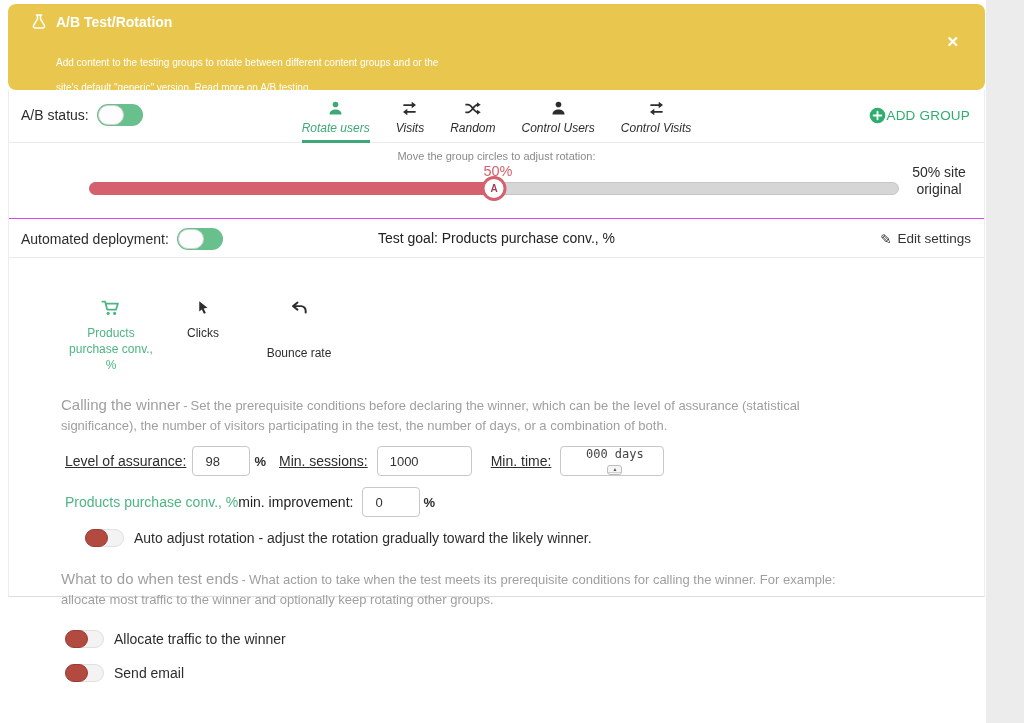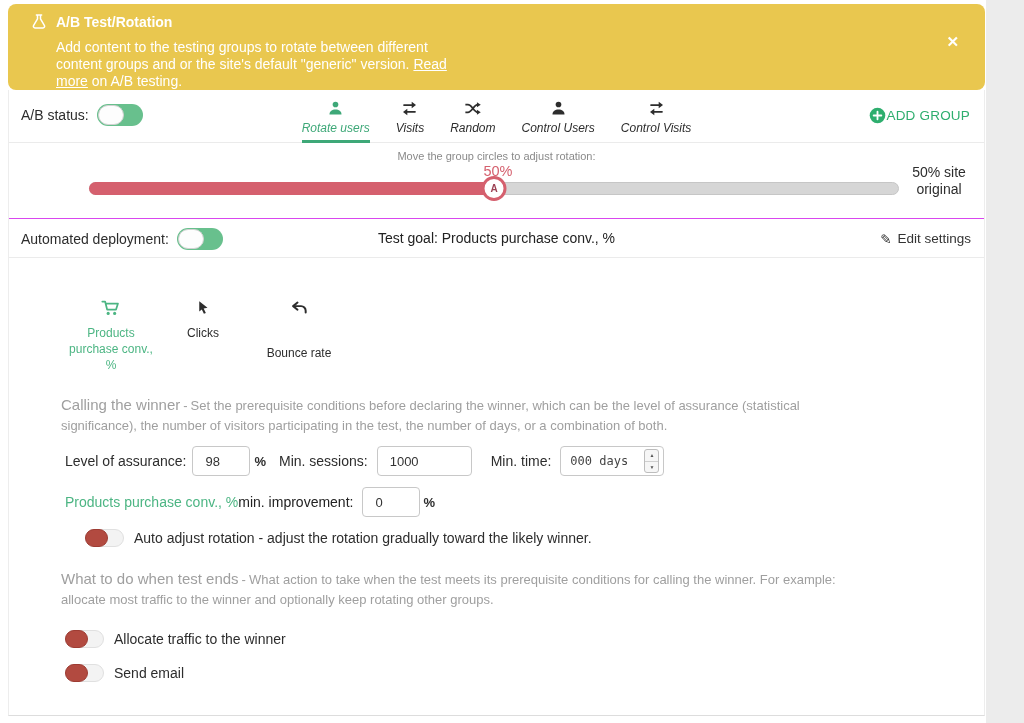--- a/index.html
+++ b/index.html
@@ -5,26 +5,26 @@
   * { margin:0; padding:0; box-sizing:border-box; }
   html,body { background:#ffffff; }
   body { font-family:"Liberation Sans", sans-serif; color:#2d2d2d; }
   #app { position:relative; width:1024px; height:723px; background:#fff; overflow:hidden; }
   .right-gutter { position:absolute; right:0; top:0; width:38px; height:723px; background:#ececec; }
 
   
   .banner { position:absolute; left:8px; top:4px; width:977px; height:86px; background:#e9c74f; border-radius:8px; padding:9px 16px 10px 22px; color:#fff; }
   .banner-title-row { display:flex; align-items:center; gap:8px; }
   .banner-title { font-size:14px; font-weight:bold; }
-  .banner-desc { margin-left:26px; margin-top:8px; font-size:14px; line-height:17px; max-width:402px; }
+  .banner-desc { margin-left:26px; margin-top:19px; font-size:10px; line-height:25px; max-width:402px; }
   .banner-desc a { color:#fff; text-decoration:underline; cursor:pointer; }
   .banner-close { position:absolute; right:26px; top:30px; font-size:15px; font-weight:bold; color:#fff; cursor:pointer; line-height:1; }
 
   
-  .card { position:absolute; left:8px; top:90px; width:977px; height:626px; background:#fff; border-left:1px solid #ededed; border-right:1px solid #ededed; border-bottom:1px solid #ddd; }
+  .card { position:absolute; left:8px; top:90px; width:977px; height:507px; background:#fff; border-left:1px solid #ededed; border-right:1px solid #ededed; border-bottom:1px solid #ddd; }
 
   
   .tab-row { position:relative; height:53px; border-bottom:1px solid #ebebeb; }
   .status-wrap { position:absolute; left:12px; top:0; height:50px; display:flex; align-items:center; gap:8px; }
   .status-label { font-size:14px; color:#2d2d2d; }
   .tabs { position:absolute; left:0; right:0; top:0; height:53px; display:flex; justify-content:center; gap:26px;font-style:italic; }
   .tab { display:flex; flex-direction:column; align-items:center; justify-content:flex-start; padding-top:9px; padding-bottom:3px; border-bottom:3px solid transparent; cursor:pointer; color:#2d2d2d; }
   .tab .t-icon { height:19px; display:flex; align-items:center; }
   .tab .t-label { font-size:12px; margin-top:3px; white-space:nowrap; }
   .tab.active { color:#3ea878; border-bottom-color:#3ea878; }
@@ -53,24 +53,24 @@
   .section-desc { font-size:13px; line-height:20px; }
 
   .kpi-row { position:absolute; left:56px; top:40px; display:flex; gap:10px; }
   .kpi { display:flex; flex-direction:column; align-items:center; cursor:pointer; color:#2d2d2d; }
   .kpi .k-icon { height:20px; display:flex; align-items:center; }
   .kpi .k-label { margin-top:7px; font-size:12px; line-height:16px; text-align:center; }
   .kpi.selected { color:#4cb583; }
   .kpi1 { width:92px; } .kpi2 { width:72px; } .kpi3 { width:100px;gap:20px; }
 
   .inputs-row { position:absolute; left:56px; top:188px; display:flex; align-items:center; height:30px; }
-  .inputs-row .lbl { font-size:14px; color:#2d2d2d; white-space:nowrap; }
+  .inputs-row .lbl { font-size:14px; color:#2d2d2d; white-space:nowrap;text-decoration:underline; }
   .txt-input { height:30px; border:1px solid #c8c8c8; border-radius:4px; font-size:13px; color:#333; padding-left:12px; font-family:"Liberation Sans", sans-serif; outline:none; }
   .unit { font-size:13px; font-weight:bold; color:#2d2d2d; }
-  .time-box { width:104px; height:30px; border:1px solid #c8c8c8; border-radius:4px; background:#fff; display:flex; align-items:center; padding:0 4px 0 9px; gap:4px; }
+  .time-box { width:104px; height:30px; border:1px solid #c8c8c8; border-radius:4px; background:#fff; display:flex; align-items:center; padding:0 4px 0 9px; gap:4px;flex-direction:column; }
   .time-value { font-family:"DejaVu Sans Mono", monospace; font-size:12px; color:#444; flex:1; }
   .stepper { width:15px; height:24px; border:1px solid #bdbdbd; border-radius:3px; background:#f6f6f6; display:flex; flex-direction:column; overflow:hidden; }
   .stepper > div { flex:1; display:flex; align-items:center; justify-content:center; font-size:5px; color:#555; cursor:pointer; }
   .stepper > div:first-child { border-bottom:1px solid #cfcfcf; }
 
   .improve-row { position:absolute; left:56px; top:229px; display:flex; align-items:center; }
   .improve-prefix { color:#4cb583; font-size:14px; }
   .improve-label { color:#222; font-size:14px; }
 
   .toggle-line { position:absolute; left:56px; display:flex; align-items:center; gap:10px; font-size:14px; color:#2d2d2d; }

